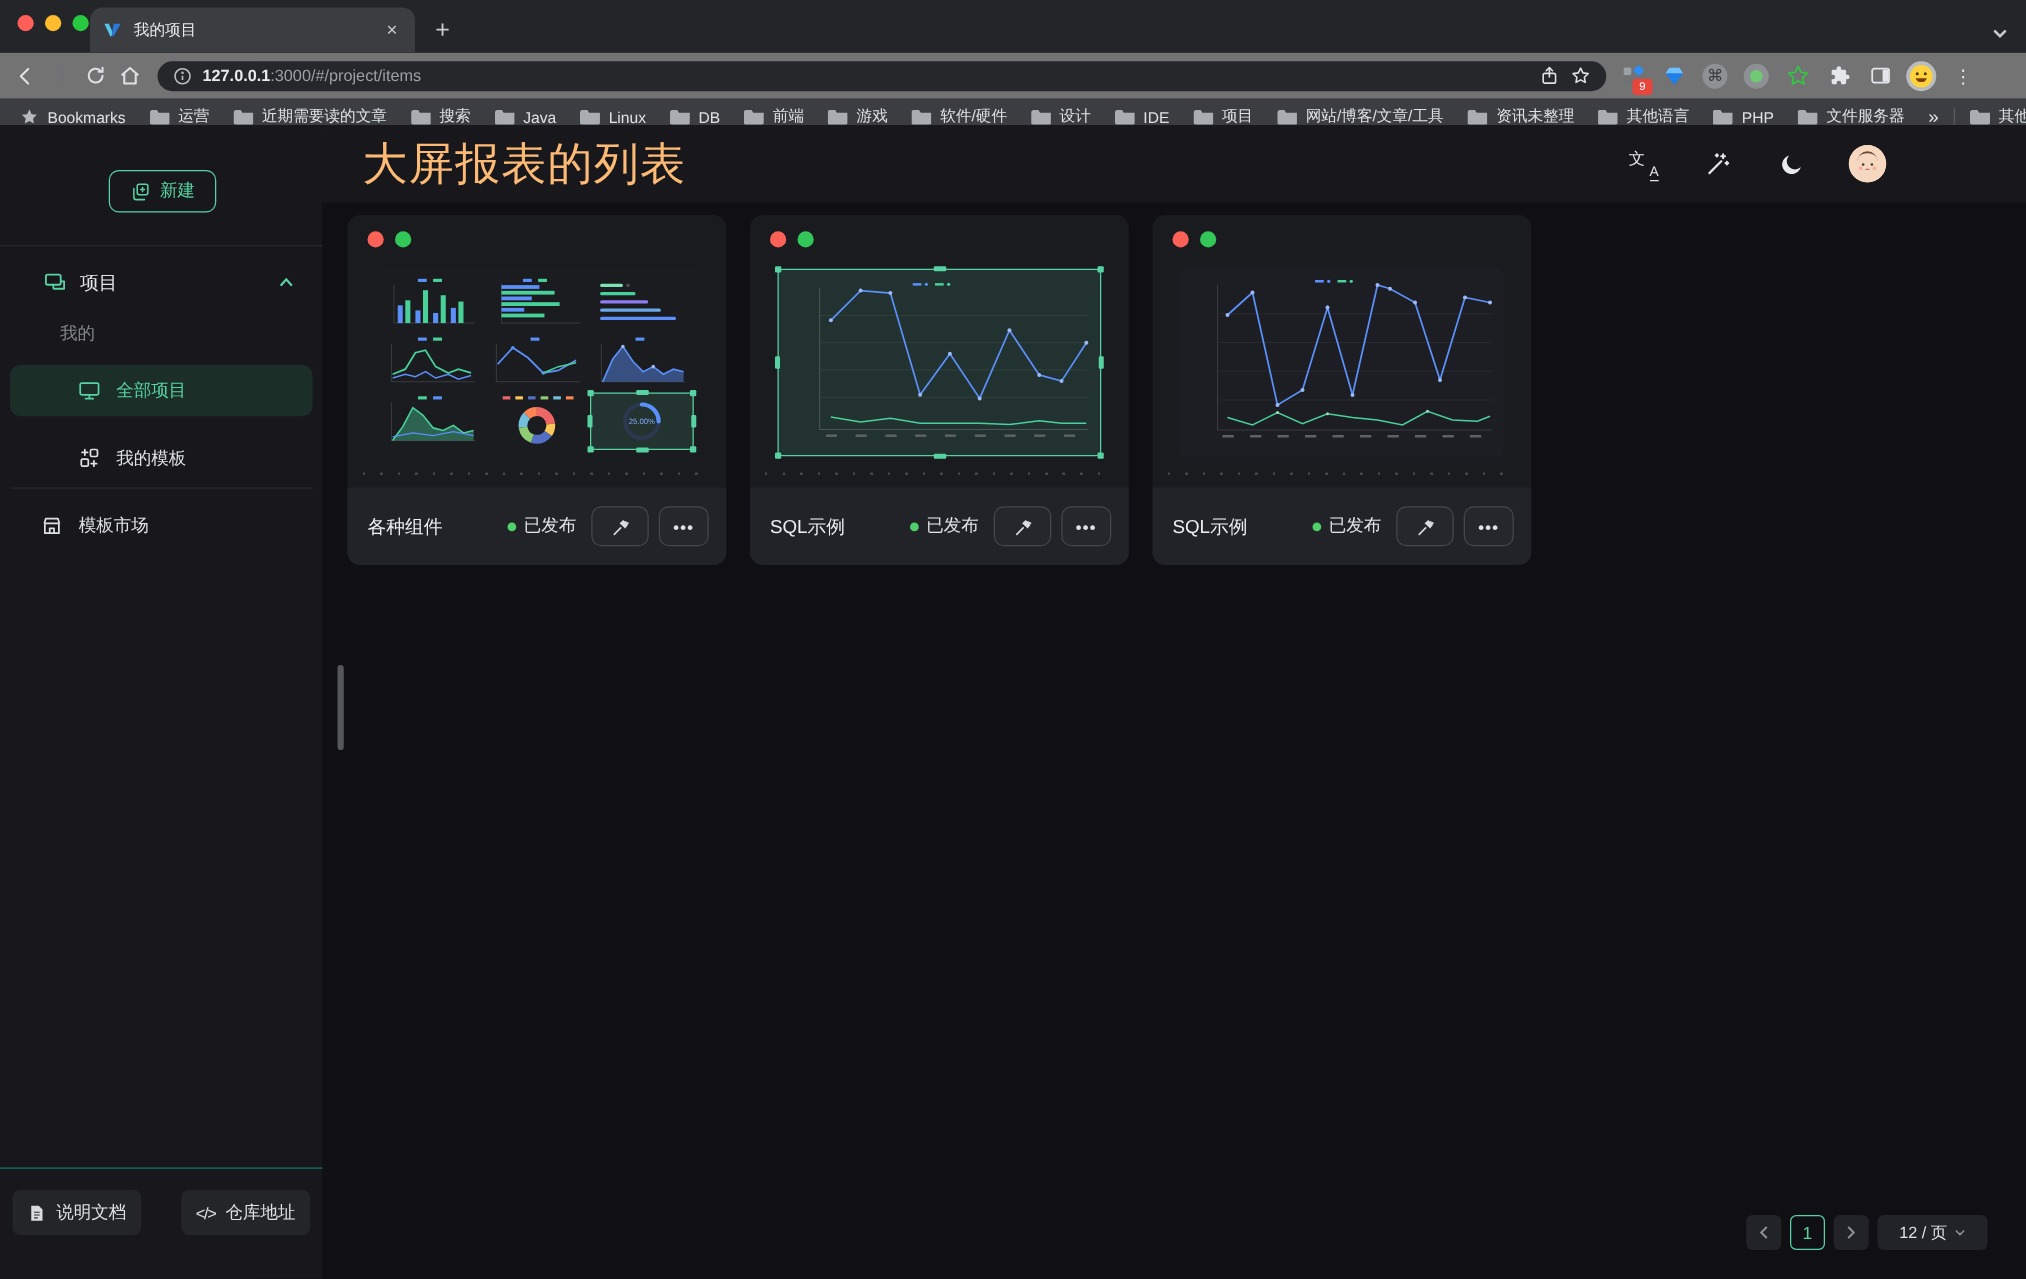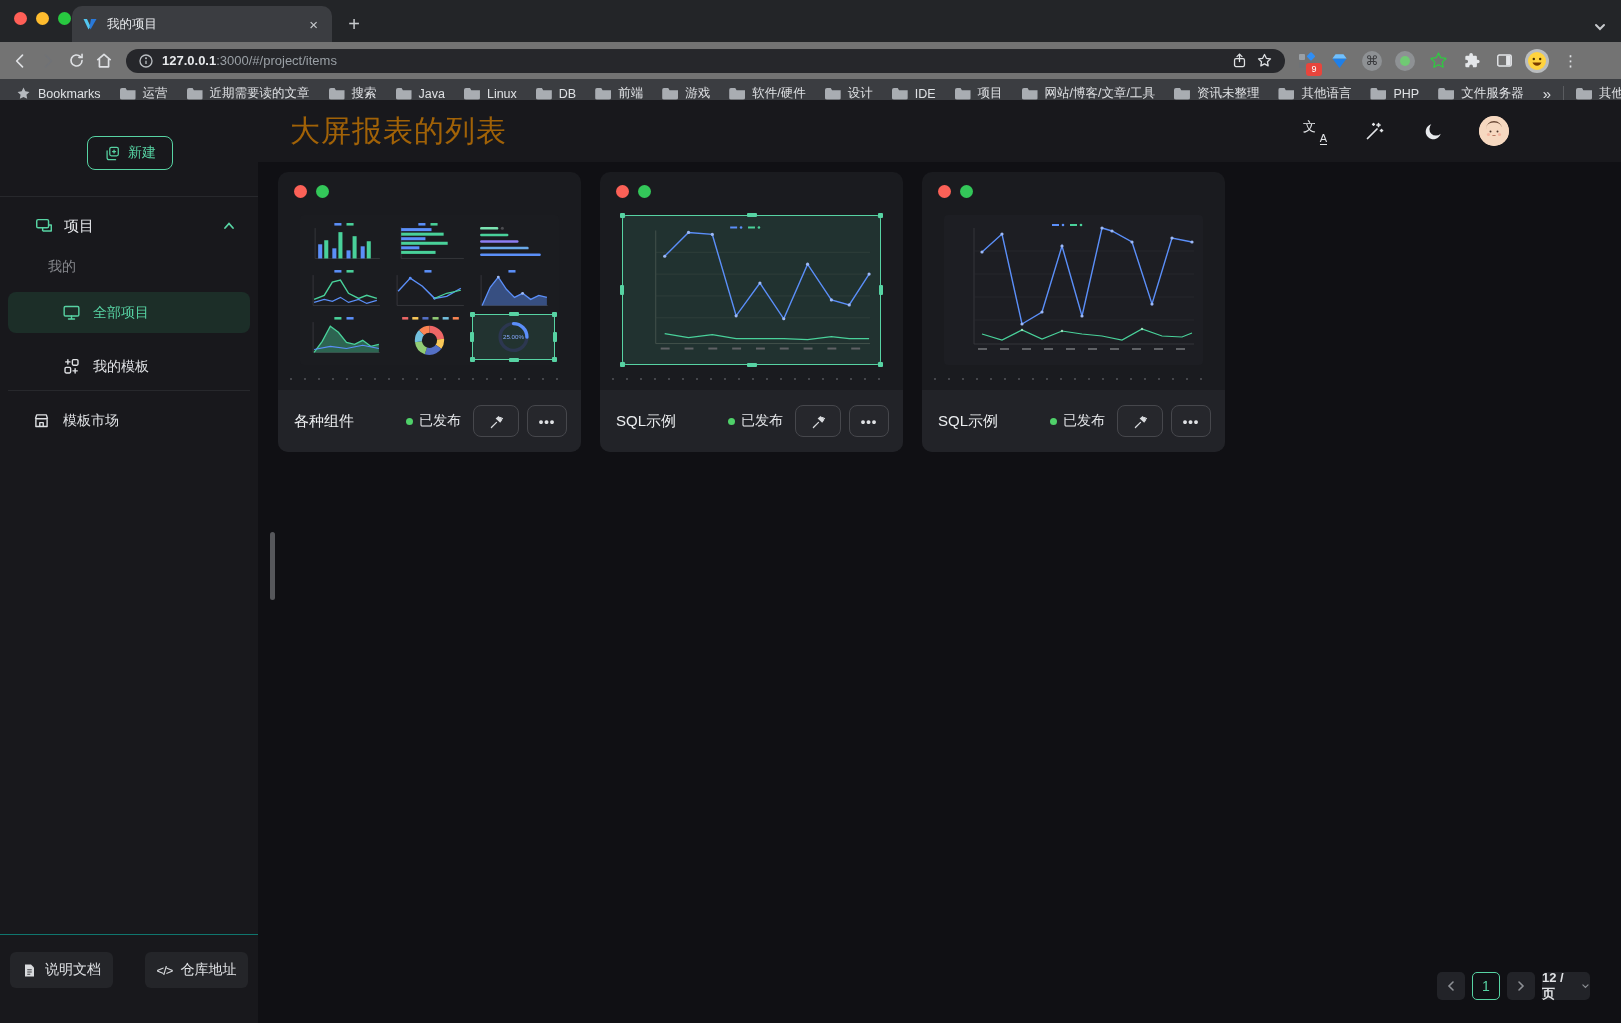--- a/index.html
+++ b/index.html
@@ -61,21 +61,21 @@
   .side-item.toplevel{padding-left:24px;}
   .side-footer{position:absolute;left:0;right:0;bottom:0;height:88px;border-top:1px solid #0f766e;margin-top:40px;}
   .side-foot-btn{position:absolute;top:17px;height:36px;background:#242529;border-radius:6px;
                  display:flex;align-items:center;justify-content:center;gap:8px;color:#dfe1e4;font-size:14px;}
   .docs-btn{left:10px;width:103px;}
   .repo-btn{left:145px;width:103px;}
   .code-glyph{font-size:13px;color:#dfe1e4;letter-spacing:-1px;}
   
   .main{flex:1;position:relative;background:#101014;}
   .page-header{height:62px;background:#18181c;display:flex;align-items:center;padding:0 0 0 32px;}
-  .page-title{font-size:30px;color:#a16207;letter-spacing:1px;}
+  .page-title{font-size:36px;color:#fdba74;letter-spacing:1px;}
   .header-icons{margin-left:auto;display:flex;align-items:center;gap:33px;margin-right:112px;}
   .hicon{width:26px;height:26px;display:flex;align-items:center;justify-content:center;position:relative;}
   .tr-zh{position:absolute;left:1px;top:0;font-size:13px;color:#e3e5e8;}
   .tr-a{position:absolute;right:1px;bottom:-1px;font-size:11px;color:#e3e5e8;border-bottom:1.5px solid #e3e5e8;line-height:1.1;}
   .avatar{width:30px;height:30px;border-radius:50%;background:#f6d7bf;overflow:hidden;}
   
   .cards{position:absolute;left:20px;top:72px;display:flex;gap:19px;}
   .card{width:303px;height:280px;background:#1a1b1f;border-radius:10px;position:relative;}
   .card-dot{position:absolute;top:13px;width:13px;height:13px;border-radius:50%;}
   .card-dot.red{left:16px;background:#fb6157;}
@@ -101,22 +101,22 @@
   .status-text{font-size:14px;color:#e3e5e8;}
   .mini-btn{height:30px;border:1px solid #46474c;background:#26272c;border-radius:8px;
             display:flex;align-items:center;justify-content:center;}
   .edit-btn{width:44px;margin-right:8px;}
   .more-btn{width:38px;color:#dfe1e4;font-size:13px;font-weight:bold;letter-spacing:1px;}
   
   .pagination{position:absolute;right:31px;bottom:23px;display:flex;align-items:center;gap:7px;}
   .pg{width:28px;height:28px;border-radius:5px;background:#222328;display:flex;align-items:center;justify-content:center;
       color:#8d9095;font-size:15px;}
   .pg.cur{background:transparent;border:1px solid #57d3a3;color:#57d3a3;font-size:14px;box-sizing:border-box;}
-  .pg-size{width:48px;height:28px;border-radius:5px;background:#222328;display:flex;align-items:center;justify-content:center;
-           gap:5px;color:#dfe1e4;font-size:13px;font-weight:bold;}
+  .pg-size{width:88px;height:28px;border-radius:5px;background:#222328;display:flex;align-items:center;justify-content:center;
+           gap:5px;color:#dfe1e4;font-size:13px;}
   .scrollthumb{position:absolute;left:12px;top:432px;width:5px;height:68px;background:#56575b;border-radius:3px;}
 </style>
 </head>
 <body>
 
 <div class="chrome">
   <div class="tabstrip">
     <div class="lights">
       <div class="light r"></div>
       <div class="light y"></div>

